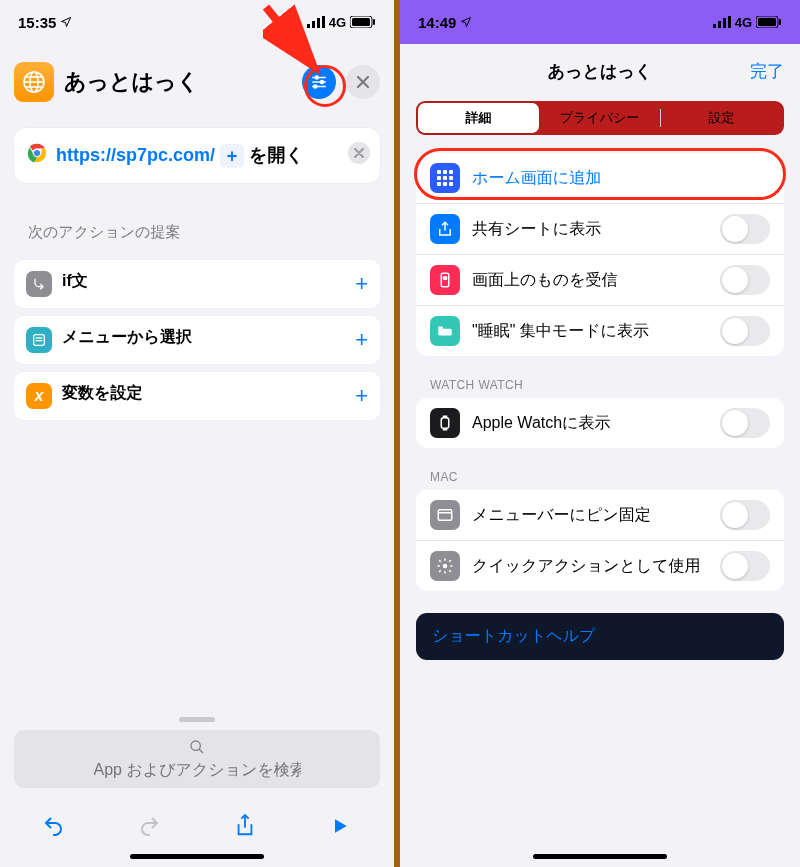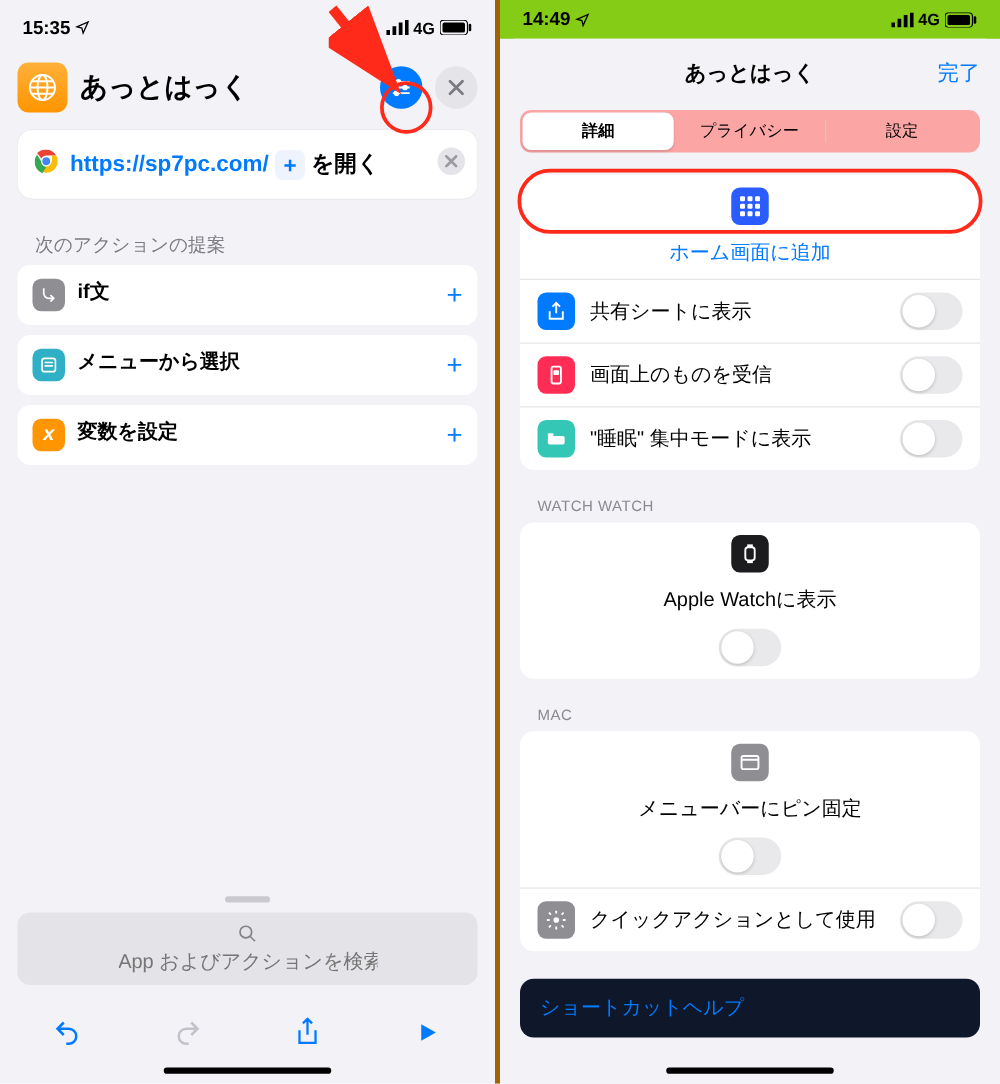--- a/index.html
+++ b/index.html
@@ -1,18 +1,18 @@
 <!DOCTYPE html>
 <html><head>
 <meta charset="utf-8">
 <style>
 * { box-sizing: border-box; margin: 0; padding: 0; font-family: -apple-system, "Hiragino Sans", sans-serif; }
 body { width: 800px; height: 867px; display: flex; background: #fff; overflow: hidden; }
 .pane { width: 400px; height: 867px; position: relative; background: #f2f2f7; display: flex; flex-direction: column; }
-.pane-left { border-right: 4px solid #a16207; }
+.pane-left { border-right: 6px solid #a16207; gap: 12px; }
 
 
 .statusbar { height: 44px; display: flex; align-items: center; padding: 0 18px; font-size: 15px; font-weight: 600; }
 .statusbar .time { flex: 0 0 auto; display: flex; align-items: center; gap: 4px; }
 .statusbar .spacer { flex: 1; }
 .statusbar .right { display: flex; align-items: center; gap: 4px; font-size: 13px; }
 
 
 .hdr1 { display: flex; align-items: center; padding: 6px 14px 14px 14px; gap: 10px; }
 .app-icon { width: 40px; height: 40px; border-radius: 9px; background: linear-gradient(180deg,#ffb03a,#ff9500); display: flex; align-items: center; justify-content: center; }
@@ -45,35 +45,35 @@
 .bottom { margin-top: auto; }
 .drag-handle { width: 36px; height: 5px; background: #c9c9cf; border-radius: 3px; margin: 4px auto 8px auto; }
 .search { margin: 0 14px 10px 14px; background: #e3e3e8; border-radius: 10px; display: flex; align-items: center; padding: 9px 10px; gap: 6px; color: #808086; flex-direction: column; }
 .search input { border: none; background: transparent; flex: 1; font-size: 16px; color: #808086; outline: none; }
 .toolbar { display: flex; align-items: center; justify-content: space-around; padding: 8px 6px 2px 6px; }
 .tool-btn { width: 40px; height: 40px; display: flex; align-items: center; justify-content: center; color: #007aff; }
 .tool-btn.disabled { color: #c2c2c8; }
 .home-ind { width: 134px; height: 5px; background: #000; border-radius: 3px; margin: 6px auto 8px auto; }
 
 
-.pane-right .statusbar { background: #84cc16; }
+.pane-right .statusbar { background: #8b5cf6; }
 .sheet { flex: 1; background: #f2f2f7; border-top-left-radius: 12px; border-top-right-radius: 12px; margin-top: 0; display: flex; flex-direction: column; padding-top: 6px; }
 .sheet-hdr { display: flex; align-items: center; padding: 10px 16px; }
 .sheet-title { flex: 1; text-align: center; font-size: 17px; font-weight: 600; }
 .done-btn { color: #007aff; font-size: 17px; position: absolute; right: 16px; }
 
-.seg { margin: 8px 16px 18px 16px; background: #fca5a5; border-radius: 9px; display: flex; padding: 2px; }
+.seg { margin: 8px 16px 18px 16px; background: #b91c1c; border-radius: 9px; display: flex; padding: 2px; }
 .seg-item { flex: 1; text-align: center; font-size: 13px; padding: 6px 0; color: #000; border-radius: 7px; }
 .seg-item.active { background: #fff; font-weight: 600; box-shadow: 0 1px 2px rgba(0,0,0,0.12); }
 .seg-sep { width: 1px; background: #c9c9cf; margin: 6px 0; }
 
 .group { margin: 0 16px 22px 16px; background: #fff; border-radius: 11px; overflow: hidden; }
 .group-hdr { font-size: 12px; color: #8a8a90; padding: 0 30px 6px 30px; letter-spacing: 0.4px; }
 .row { display: flex; align-items: center; padding: 10px 14px; gap: 12px; border-top: 0.5px solid #e6e6ea; min-height: 50px;}
-.row:first-child { border-top: none; flex-direction: column; }
+.row:first-child { border-top: none; }
 .row-ico { width: 30px; height: 30px; border-radius: 7px; display: flex; align-items: center; justify-content: center; flex-shrink: 0; }
 .row-label { flex: 1; font-size: 16px; }
 .row-label.blue { color: #007aff; }
 .toggle { width: 50px; height: 30px; border-radius: 15px; background: #e9e9ec; position: relative; }
 .toggle::after { content: ''; width: 26px; height: 26px; border-radius: 50%; background: #fff; position: absolute; top: 2px; left: 2px; box-shadow: 0 1px 3px rgba(0,0,0,0.2); }
 
 .link-row { margin: 0 16px 18px 16px; background: #0f172a; border-radius: 11px; padding: 13px 16px; color: #007aff; font-size: 16px; }
 
 
 .red-pill { position: absolute; border: 3px solid #ff2a1a; border-radius: 26px; pointer-events: none; z-index: 40; }

